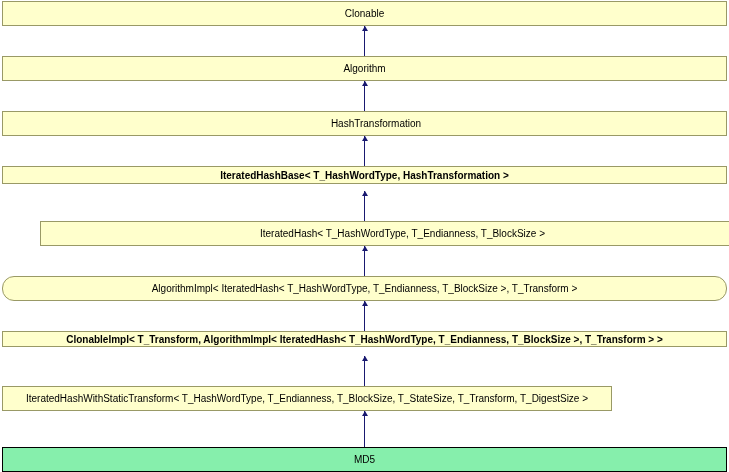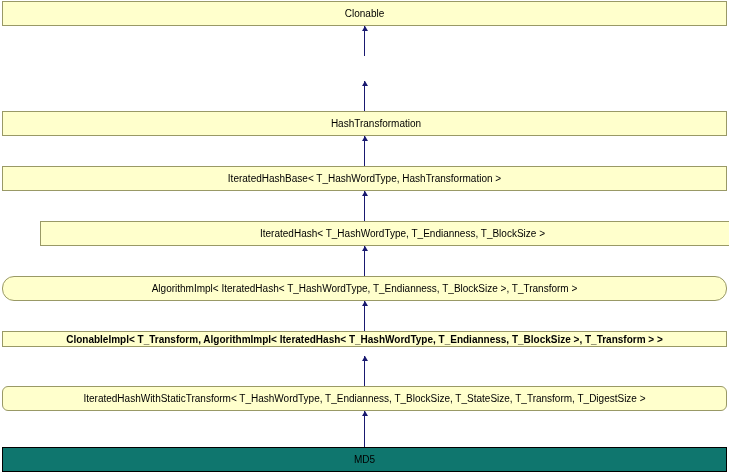--- a/index.html
+++ b/index.html
@@ -30,21 +30,21 @@
     font-size: 10px;
     line-height: 11px;
     color: #000000;
     letter-spacing: 0px;
   }
   .node.base {
     background: #ffffcc;
     border: 1px solid #999966;
   }
   .node.current {
-    background: #0f766e;
+    background: #86efac;
     border: 1px solid #000000;
   }
   .node-label {
     display: block;
     padding: 0 2px;
     overflow: hidden;
     text-overflow: clip;
   }
   .edge {
     position: absolute;
@@ -76,34 +76,37 @@
     <div class="arrowhead" style="left: 362px; top: 246px; border-bottom-color: rgb(25, 25, 112);"></div>
     <div class="edge" style="left: 364px; top: 301px; height: 30px; background: rgb(25, 25, 112);"></div>
     <div class="arrowhead" style="left: 362px; top: 301px; border-bottom-color: rgb(25, 25, 112);"></div>
     <div class="edge" style="left: 364px; top: 356px; height: 30px; background: rgb(25, 25, 112);"></div>
     <div class="arrowhead" style="left: 362px; top: 356px; border-bottom-color: rgb(25, 25, 112);"></div>
     <div class="edge" style="left: 364px; top: 411px; height: 36px; background: rgb(25, 25, 112);"></div>
     <div class="arrowhead" style="left: 362px; top: 411px; border-bottom-color: rgb(25, 25, 112);"></div>
     <div class="node base" style="left: 2px; top: 1px; width: 725px; height: 25px;">
       <span class="node-label">Clonable</span>
     </div>
+    <div class="node base" style="left: 2px; top: 56px; width: 725px; height: 25px;">
+      <span class="node-label">Algorithm</span>
+    </div>
     <div class="node base" style="left: 2px; top: 111px; width: 725px; height: 25px; padding-left: 23px;">
       <span class="node-label">HashTransformation</span>
     </div>
-    <div class="node base" style="left: 2px; top: 166px; width: 725px; height: 25px;">
+    <div class="node base" style="left: 2px; top: 166px; width: 725px; height: 18px; font-weight: bold;">
       <span class="node-label">IteratedHashBase&lt; T_HashWordType, HashTransformation &gt;</span>
     </div>
     <div class="node base" style="left: 2px; top: 221px; width: 725px; height: 25px; margin-left: 38px;">
       <span class="node-label">IteratedHash&lt; T_HashWordType, T_Endianness, T_BlockSize &gt;</span>
     </div>
     <div class="node base" style="left: 2px; top: 276px; width: 725px; height: 25px; border-radius: 12px;">
       <span class="node-label">AlgorithmImpl&lt; IteratedHash&lt; T_HashWordType, T_Endianness, T_BlockSize &gt;, T_Transform &gt;</span>
     </div>
     <div class="node base" style="left: 2px; top: 331px; width: 725px; height: 16px; font-weight: bold;">
       <span class="node-label">ClonableImpl&lt; T_Transform, AlgorithmImpl&lt; IteratedHash&lt; T_HashWordType, T_Endianness, T_BlockSize &gt;, T_Transform &gt; &gt;</span>
     </div>
-    <div class="node base" style="left: 2px; top: 386px; width: 725px; height: 25px; border-radius: 6px;">
+    <div class="node base" style="left: 2px; top: 386px; width: 610px; height: 25px;">
       <span class="node-label">IteratedHashWithStaticTransform&lt; T_HashWordType, T_Endianness, T_BlockSize, T_StateSize, T_Transform, T_DigestSize &gt;</span>
     </div>
     <div class="node current" style="left: 2px; top: 447px; width: 725px; height: 25px;">
       <span class="node-label">MD5</span>
     </div>
   </div>
 
 </body></html>

